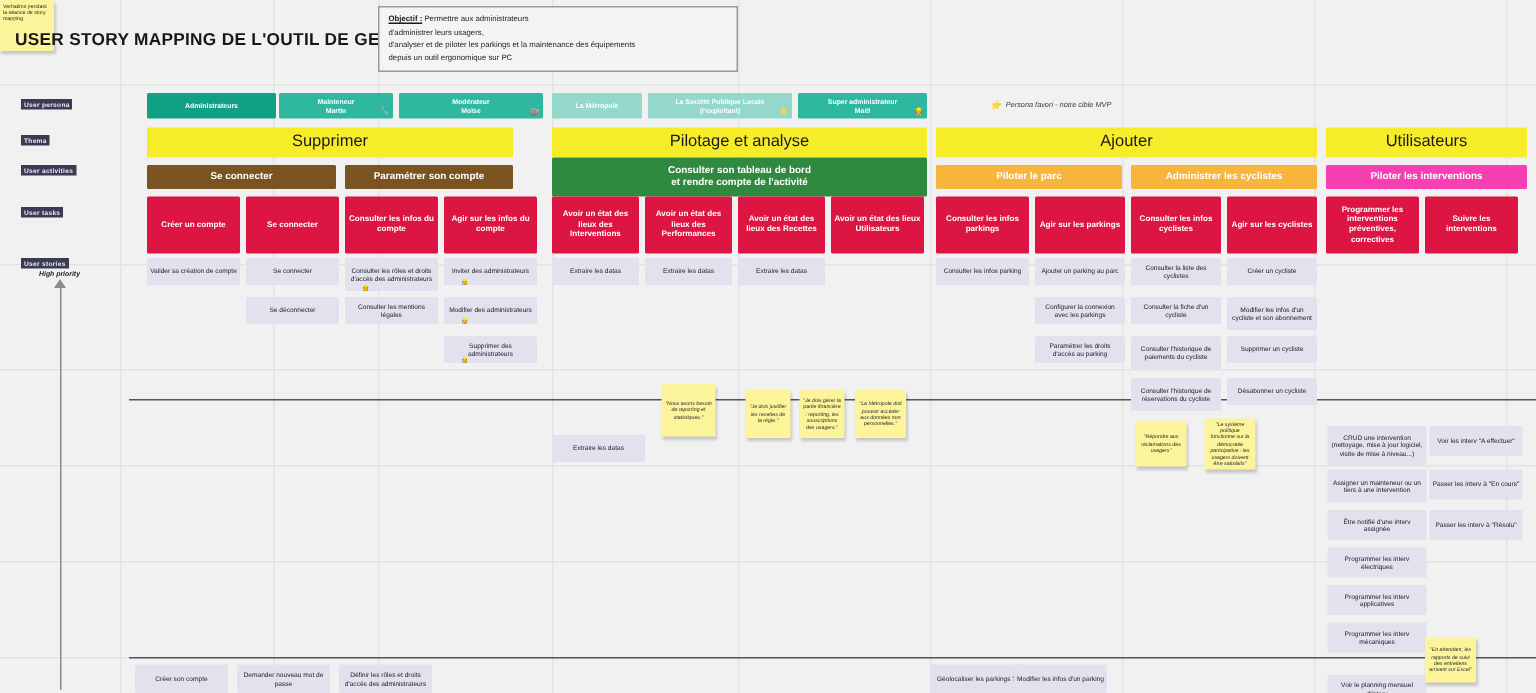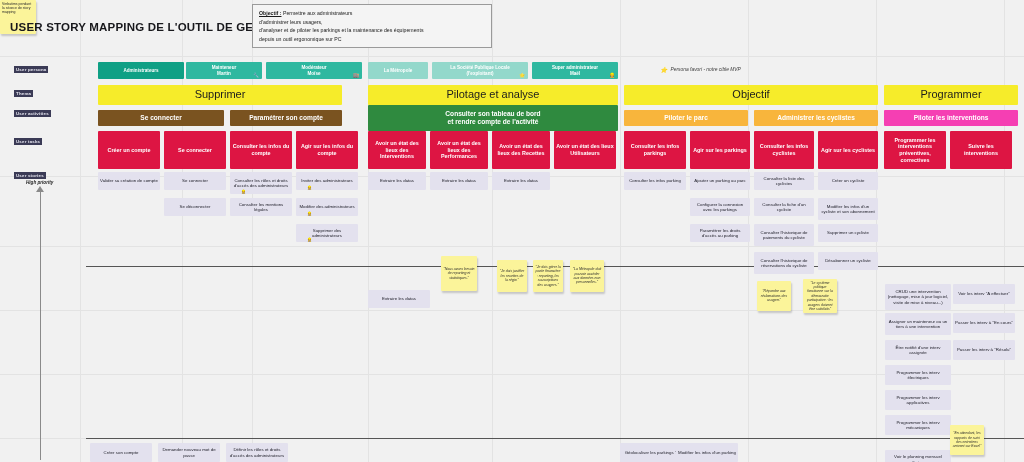--- a/index.html
+++ b/index.html
@@ -136,22 +136,22 @@
 Martin<span class="pill-emoji" style="right: 2px; bottom: 1px;">🔧</span></div>
       <div class="card persona " style="left: 266px; top: 62px; width: 96px; height: 17px; white-space: pre-line; position: absolute;">Modérateur
 Moïse<span class="pill-emoji" style="right: 2px; bottom: 1px;">🏬</span></div>
       <div class="card persona pale" style="left: 368px; top: 62px; width: 60px; height: 17px; white-space: pre-line;">La Métropole</div>
       <div class="card persona pale" style="left: 432px; top: 62px; width: 96px; height: 17px; white-space: pre-line; position: absolute;">La Société Publique Locale
 (l'exploitant)<span class="pill-emoji" style="right: 2px; bottom: 1px;">⭐</span></div>
       <div class="card persona " style="left: 532px; top: 62px; width: 86px; height: 17px; white-space: pre-line; position: absolute;">Super administrateur
 Maël<span class="pill-emoji" style="right: 2px; bottom: 1px;">👷</span></div>
       <div class="card thema" style="left: 98px; top: 85px; width: 244px; height: 20px; white-space: pre-line;">Supprimer</div>
       <div class="card thema" style="left: 368px; top: 85px; width: 250px; height: 20px; white-space: pre-line;">Pilotage et analyse</div>
-      <div class="card thema" style="left: 624px; top: 85px; width: 254px; height: 20px; white-space: pre-line;">Objectif</div>
-      <div class="card thema" style="left: 884px; top: 85px; width: 134px; height: 20px; white-space: pre-line;">Programmer</div>
+      <div class="card thema" style="left: 624px; top: 85px; width: 254px; height: 20px; white-space: pre-line;">Ajouter</div>
+      <div class="card thema" style="left: 884px; top: 85px; width: 134px; height: 20px; white-space: pre-line;">Utilisateurs</div>
       <div class="card activity " style="left: 98px; top: 110px; width: 126px; height: 16px; white-space: pre-line;">Se connecter</div>
       <div class="card activity " style="left: 230px; top: 110px; width: 112px; height: 16px; white-space: pre-line;">Paramétrer son compte</div>
       <div class="card activity green" style="left: 368px; top: 105px; width: 250px; height: 26px; white-space: pre-line;">Consulter son tableau de bord
 et rendre compte de l'activité</div>
       <div class="card activity orange" style="left: 624px; top: 110px; width: 124px; height: 16px; white-space: pre-line;">Piloter le parc</div>
       <div class="card activity orange" style="left: 754px; top: 110px; width: 124px; height: 16px; white-space: pre-line;">Administrer les cyclistes</div>
       <div class="card activity pink" style="left: 884px; top: 110px; width: 134px; height: 16px; white-space: pre-line;">Piloter les interventions</div>
       <div class="card task" style="left: 98px; top: 131px; width: 62px; height: 38px; white-space: pre-line;">Créer un compte</div>
       <div class="card task" style="left: 164px; top: 131px; width: 62px; height: 38px; white-space: pre-line;">Se connecter</div>
       <div class="card task" style="left: 230px; top: 131px; width: 62px; height: 38px; white-space: pre-line;">Consulter les infos du compte</div>

